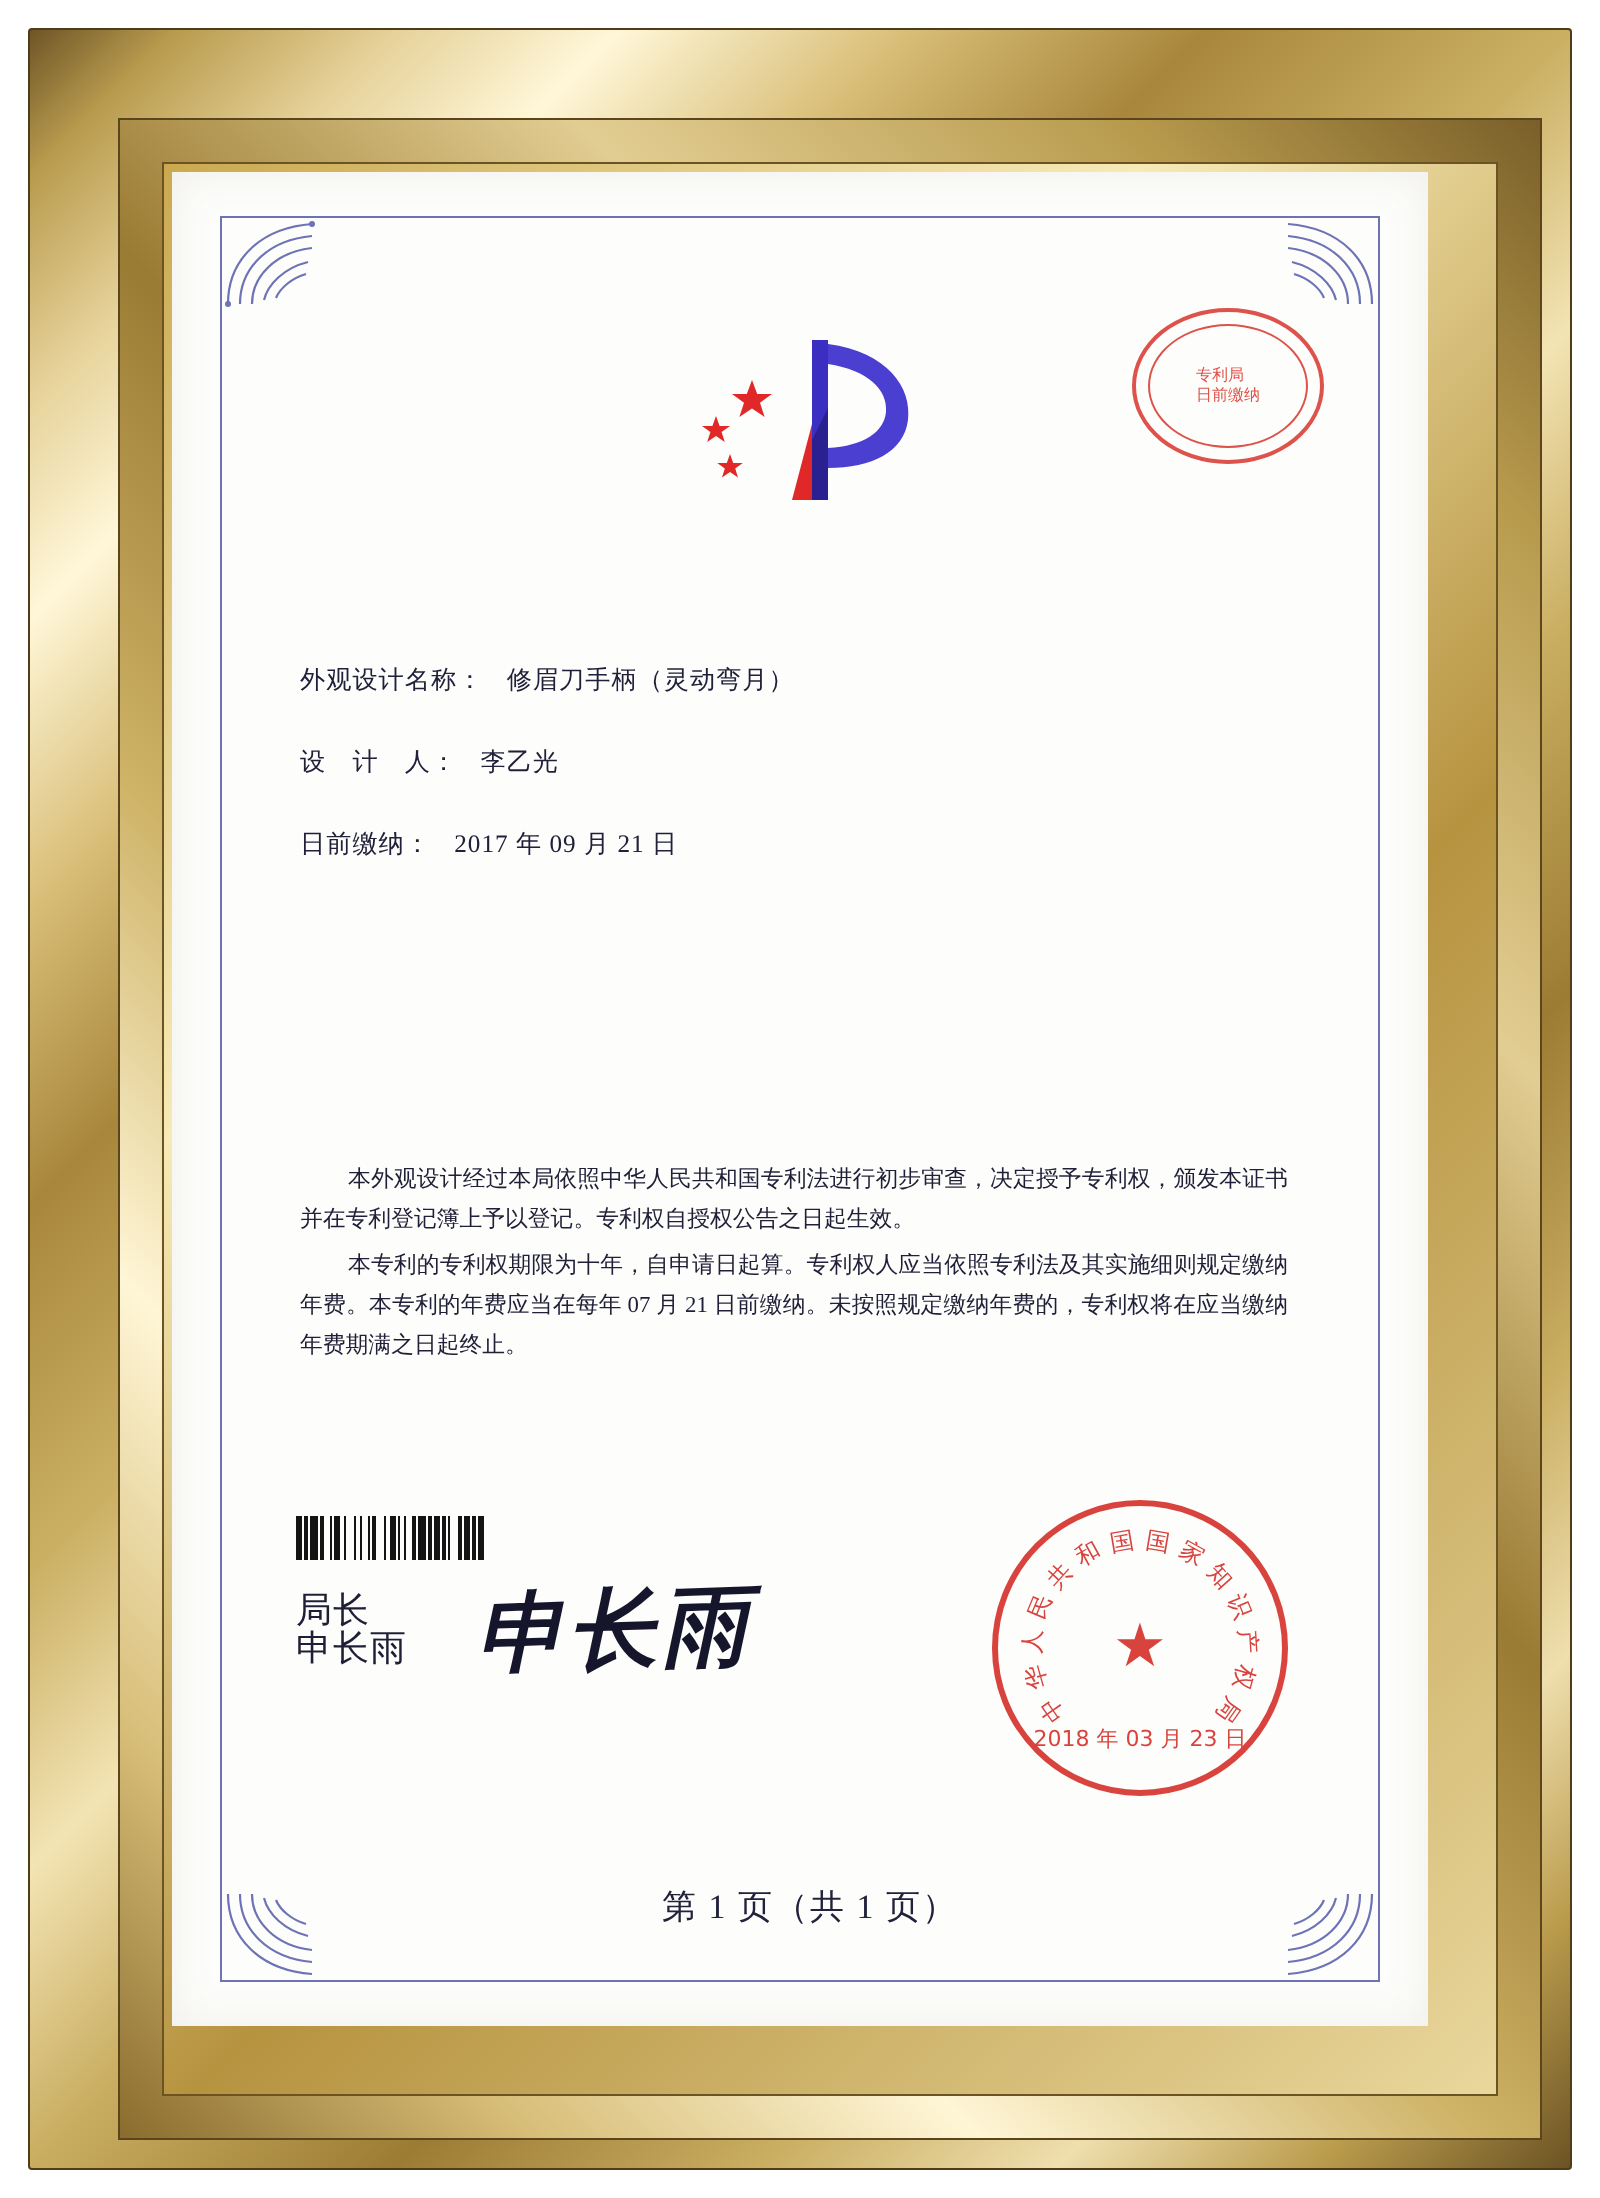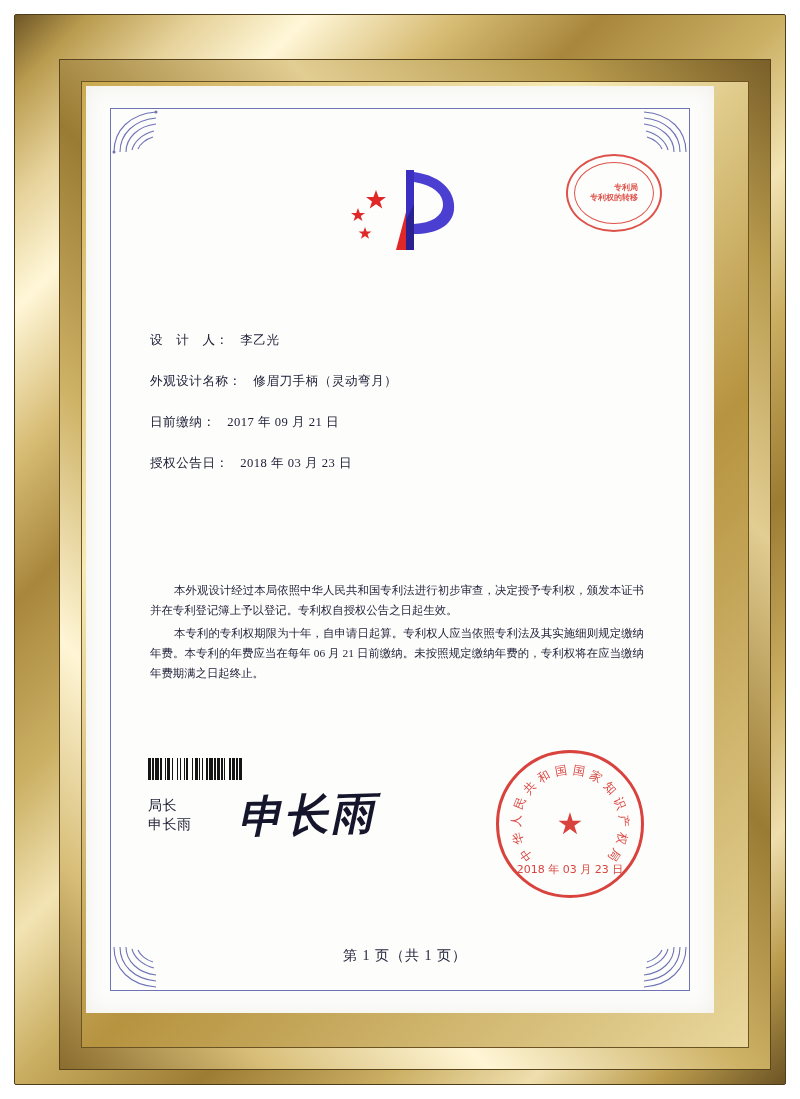--- a/index.html
+++ b/index.html
@@ -170,21 +170,21 @@
     overflow: hidden;
     display: flex;
   }
   .barcode i { display: block; height: 100%; background: #1a1a1a; }
 
   
   .sig-block {
     position: absolute;
     left: 6px;
     top: 646px;
-    font-size: 14px;
+    font-size: 18px;
     line-height: 19px;
     letter-spacing: 0.5px;
     color: #1e1e36;
   }
   .sig-script {
     position: absolute;
     left: 96px;
     top: 636px;
     font-size: 44px;
     font-family: "DejaVu Serif", serif;
@@ -248,34 +248,33 @@
     inset: 6px;
     border-radius: 50%;
     border: 1px solid #d8352c;
   }
   .seal-small .mid {
     position: absolute;
     left: 50%;
     top: 50%;
     transform: translate(-50%,-50%);
     font-size: 8px;
-    text-align: right;
+    text-align: left;
     line-height: 10px;
     white-space: nowrap;
     font-family: "DejaVu Sans", sans-serif;
-    font-weight: bold;
   }
 
   .page-footer {
     position: absolute;
     left: 0;
     right: 0;
     bottom: 8px;
     text-align: center;
-    font-size: 14px;
+    font-size: 17px;
     color: #22223c;
     letter-spacing: 1px;
   }
 
   .ring-char {
     position: absolute;
     left: 50%;
     top: 50%;
     font-size: 12px;
     font-family: "DejaVu Sans", sans-serif;
@@ -360,47 +359,43 @@
 
         <polygon points="56,86 66,86 66,48" fill="#e02828"></polygon>
         <polygon points="66,86 74,86 74,40 66,56" fill="#2b2090"></polygon>
       </svg>
     </div>
 
     <div class="seal-small">
       <div class="inner"></div>
       <div class="mid">
         <div>专利局</div>
-        <div>专利权的转移</div>
+        <div>日前缴纳</div>
       </div>
     </div>
 
 
     <div class="fields">
+      <div class="field-row">
+        <span class="field-label">外观设计名称：</span>
+        <span class="field-value">修眉刀手柄（灵动弯月）</span>
+      </div>
       <div class="field-row">
         <span class="field-label">设　计　人：</span>
         <span class="field-value">李乙光</span>
       </div>
       <div class="field-row">
-        <span class="field-label">外观设计名称：</span>
-        <span class="field-value">修眉刀手柄（灵动弯月）</span>
-      </div>
-      <div class="field-row">
         <span class="field-label">日前缴纳：</span>
         <span class="field-value">2017 年 09 月 21 日</span>
       </div>
-      <div class="field-row">
-        <span class="field-label">授权公告日：</span>
-        <span class="field-value">2018 年 03 月 23 日</span>
-      </div>
     </div>
 
     <div class="paras">
       <p>本外观设计经过本局依照中华人民共和国专利法进行初步审查，决定授予专利权，颁发本证书并在专利登记簿上予以登记。专利权自授权公告之日起生效。</p>
-      <p>本专利的专利权期限为十年，自申请日起算。专利权人应当依照专利法及其实施细则规定缴纳年费。本专利的年费应当在每年 06 月 21 日前缴纳。未按照规定缴纳年费的，专利权将在应当缴纳年费期满之日起终止。</p>
+      <p>本专利的专利权期限为十年，自申请日起算。专利权人应当依照专利法及其实施细则规定缴纳年费。本专利的年费应当在每年 07 月 21 日前缴纳。未按照规定缴纳年费的，专利权将在应当缴纳年费期满之日起终止。</p>
     </div>
 
     <div class="barcode" id="barcode">
         <i style="width: 3px; background: rgb(20, 20, 20);"></i>
         <i style="width: 1px; background: transparent;"></i>
         <i style="width: 2px; background: rgb(20, 20, 20);"></i>
         <i style="width: 1px; background: transparent;"></i>
         <i style="width: 4px; background: rgb(20, 20, 20);"></i>
         <i style="width: 1px; background: transparent;"></i>
         <i style="width: 2px; background: rgb(20, 20, 20);"></i>

